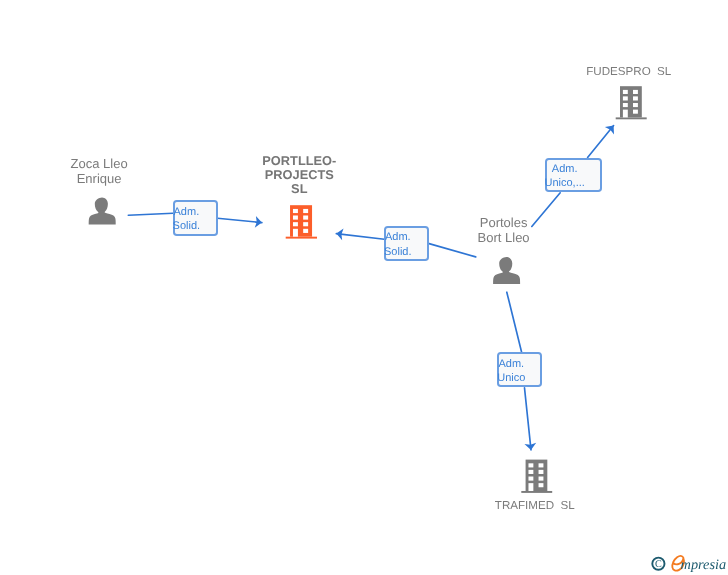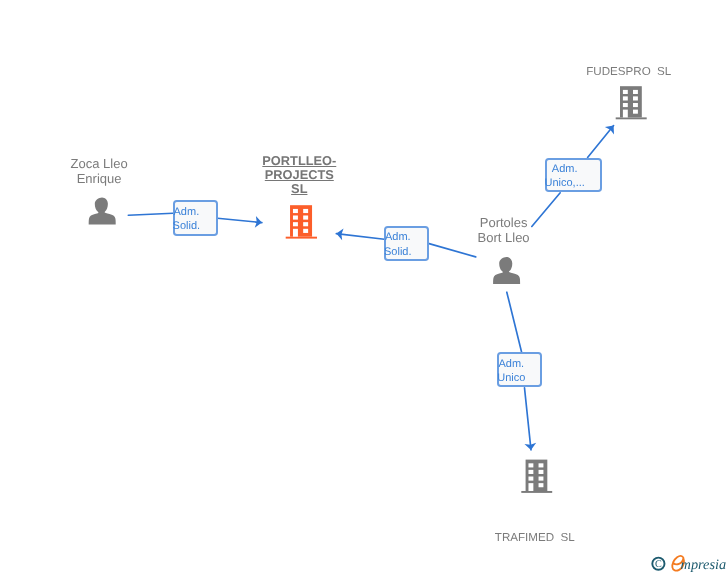--- a/index.html
+++ b/index.html
@@ -89,27 +89,27 @@
           <rect x="528.48" y="476.50" width="4.88" height="4.12" fill="#ffffff"></rect>
           <rect x="538.54" y="476.50" width="4.88" height="4.12" fill="#ffffff"></rect>
           <rect x="528.48" y="483.14" width="4.88" height="7.85" fill="#ffffff"></rect>
           <rect x="538.54" y="483.14" width="4.88" height="4.12" fill="#ffffff"></rect>
         </g>
       </g>
   </svg>
   <div id="labels">
       <div class="node-label person" style="left: -20.9px; top: 157.4px; width: 240px;"><span class="txt">Zoca Lleo
 Enrique</span></div>
-      <div class="node-label company highlight" style="left: 179.3px; top: 153.6px; width: 240px; text-decoration: underline;"><span class="txt">PORTLLEO-
+      <div class="node-label company highlight" style="left: 179.3px; top: 153.6px; width: 240px;"><span class="txt">PORTLLEO-
 PROJECTS
 SL</span></div>
       <div class="node-label person" style="left: 383.6px; top: 216.2px; width: 240px;"><span class="txt">Portoles
 Bort Lleo</span></div>
       <div class="node-label company" style="left: 508.8px; top: 65.2px; width: 240px;"><span class="txt">FUDESPRO&nbsp; SL</span></div>
-      <div class="node-label company" style="left: 414.8px; top: 499.4px; width: 240px; margin-top: 32px;"><span class="txt">TRAFIMED&nbsp; SL</span></div>
+      <div class="node-label company" style="left: 414.8px; top: 499.4px; width: 240px;"><span class="txt">TRAFIMED&nbsp; SL</span></div>
     </div>
   <div id="boxes">
       <div class="relbox" style="left: 172.8px; top: 200px; width: 45.6px; height: 35.6px;"><span class="txt">Adm.
 Solid.</span></div>
       <div class="relbox" style="left: 384.2px; top: 226px; width: 44.9px; height: 35.2px;"><span class="txt">Adm.
 Solid.</span></div>
       <div class="relbox" style="left: 544.7px; top: 157.6px; width: 57.7px; height: 34.8px;"><span class="txt">Adm.
 Unico,...</span></div>
       <div class="relbox" style="left: 497.4px; top: 352.4px; width: 44.6px; height: 35px;"><span class="txt">Adm.
 Unico</span></div>

